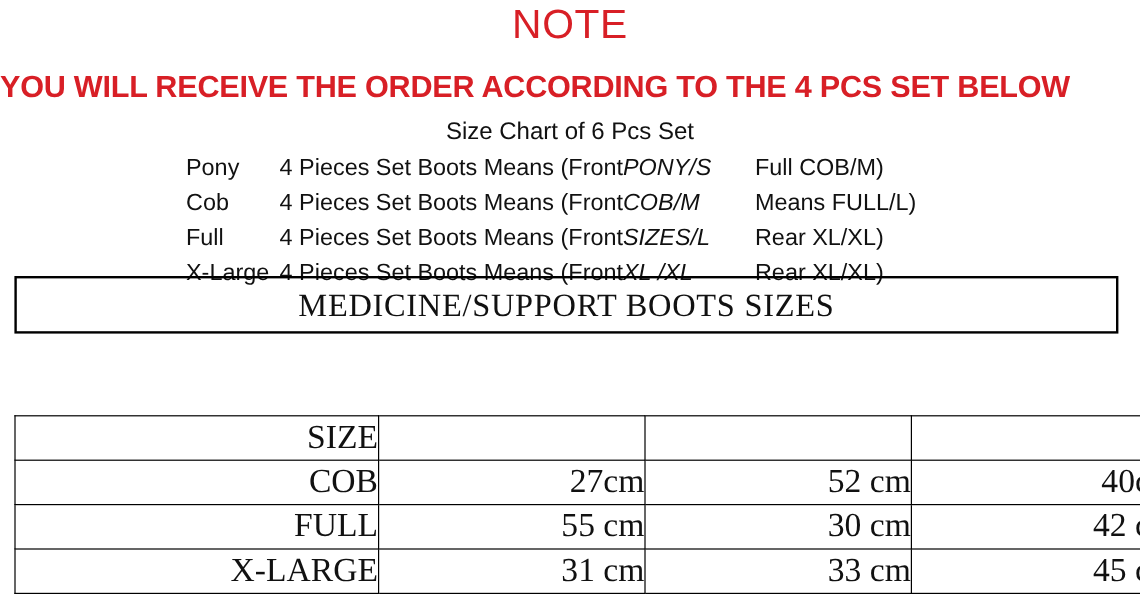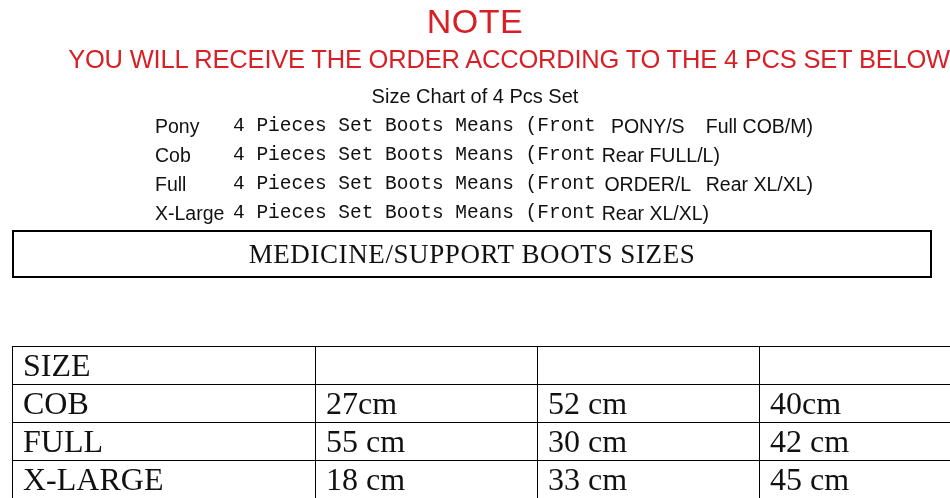--- a/index.html
+++ b/index.html
@@ -23,27 +23,27 @@
   .note-title {
     text-align: center;
     color: #d81f26;
     font-weight: normal;
     font-size: 34px;
     line-height: 38px;
     letter-spacing: 0.5px;
     margin-top: 2px;
   }
   .note-sub {
-    text-align: right;
+    text-align: left;
     color: #d81f26;
-    font-weight: normal;
+    font-weight: bold;
     font-size: 25.5px;
     line-height: 30px;
     letter-spacing: -0.2px;
-    margin-top: 4px;
+    margin-top: 18px;
   }
   .chart-title {
     text-align: center;
     font-size: 20px;
     line-height: 24px;
     margin-top: 10px;
     color: #111;
   }
   .set-list {
     width: 640px;
@@ -55,26 +55,26 @@
   .set-row {
     display: flex;
     white-space: pre;
   }
   .set-size {
     width: 78px;
     flex: 0 0 78px;
   }
   .set-desc {
     flex: 0 0 auto;
-    font-family: Liberation Mono, monospace;
   }
   .set-front {
     width: 104px;
     flex: 0 0 104px;
-    text-align: center;
+    text-align: left;
+    font-style: italic;
   }
   .set-rear {
     flex: 1 1 auto;
     text-align: left;
     padding-left: 6px;
   }
   .banner {
     position: absolute;
     left: 12px;
     top: 228px;
@@ -98,60 +98,63 @@
     top: 344px;
     width: 924px;
     border-collapse: collapse;
     table-layout: fixed;
     font-family: "Liberation Serif", serif;
   }
   .size-table td {
     border: 1.5px solid #000000;
     height: 36px;
     padding: 0 0 0 10px;
-    font-size: 32px;
+    font-size: 28px;
     color: #111;
     vertical-align: middle;
+    text-align: right;
   }
   .col-a { width: 292px; }
   .col-b { width: 211px; }
   .col-c { width: 211px; }
   .col-d { width: 210px; }
 </style>
 </head>
 <body>
 
 <div class="page">
 
   <div class="note-title">NOTE</div>
   <div class="note-sub">YOU WILL RECEIVE THE ORDER ACCORDING TO THE 4 PCS SET BELOW</div>
 
-  <div class="chart-title">Size Chart of 4 Pcs Set</div>
+  <div class="chart-title">Size Chart of 6 Pcs Set</div>
 
   <div class="set-list">
     <div class="set-row">
       <span class="set-size">Pony</span>
       <span class="set-desc">4 Pieces Set Boots Means (Front</span>
       <span class="set-front">PONY/S</span>
       <span class="set-rear">Full COB/M)</span>
     </div>
     <div class="set-row">
       <span class="set-size">Cob</span>
       <span class="set-desc">4 Pieces Set Boots Means (Front</span>
-      <span class="set-rear">Rear FULL/L)</span>
+      <span class="set-front">COB/M</span>
+      <span class="set-rear">Means FULL/L)</span>
     </div>
     <div class="set-row">
       <span class="set-size">Full</span>
       <span class="set-desc">4 Pieces Set Boots Means (Front</span>
-      <span class="set-front">ORDER/L</span>
+      <span class="set-front">SIZES/L</span>
       <span class="set-rear">Rear XL/XL)</span>
     </div>
     <div class="set-row">
       <span class="set-size">X-Large</span>
       <span class="set-desc">4 Pieces Set Boots Means (Front</span>
+      <span class="set-front">XL /XL</span>
       <span class="set-rear">Rear XL/XL)</span>
     </div>
   </div>
 
   <div class="banner">
     <span class="banner-text">MEDICINE/SUPPORT BOOTS SIZES</span>
   </div>
 
   <table class="size-table">
     <tbody>
@@ -168,20 +171,20 @@
         <td class="col-d">40cm</td>
       </tr>
       <tr>
         <td class="col-a">FULL</td>
         <td class="col-b">55 cm</td>
         <td class="col-c">30 cm</td>
         <td class="col-d">42 cm</td>
       </tr>
       <tr>
         <td class="col-a">X-LARGE</td>
-        <td class="col-b">18 cm</td>
+        <td class="col-b">31 cm</td>
         <td class="col-c">33 cm</td>
         <td class="col-d">45 cm</td>
       </tr>
     </tbody>
   </table>
 
 </div>
 
 </body></html>

